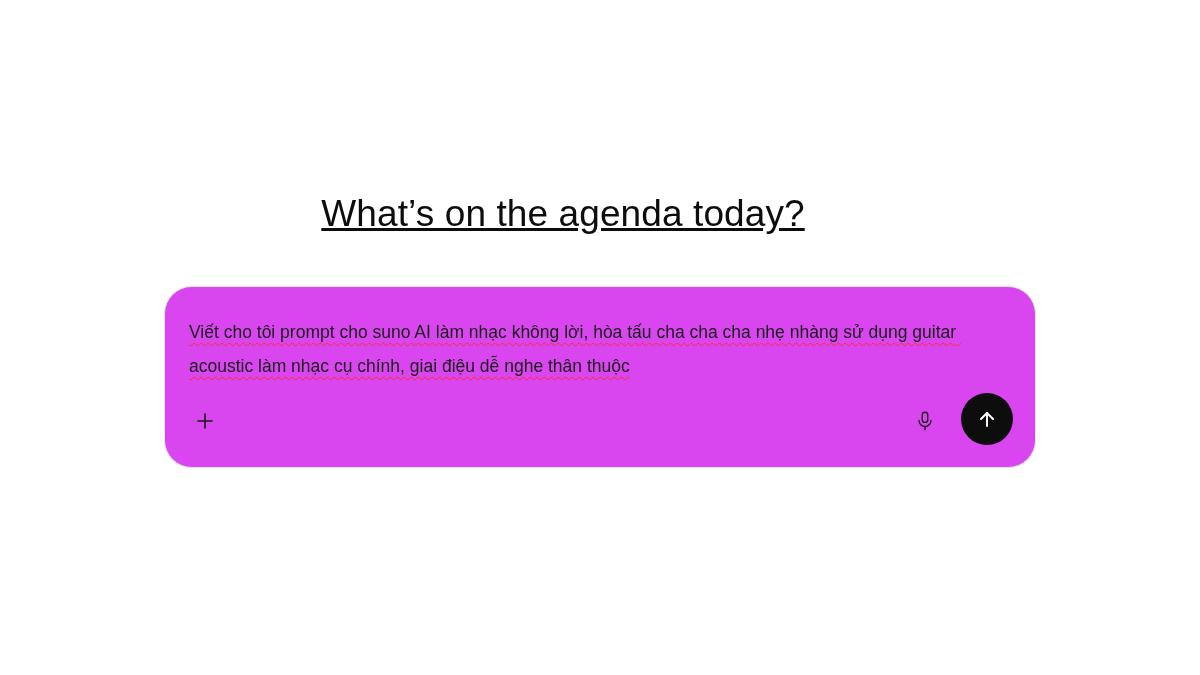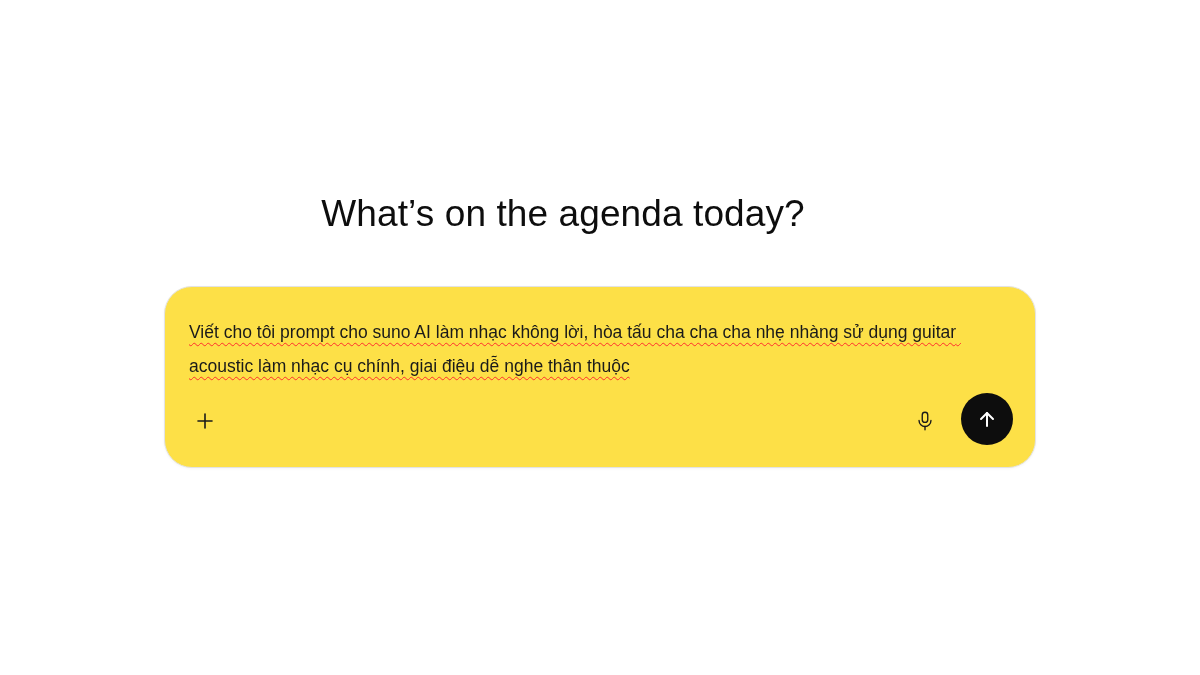--- a/index.html
+++ b/index.html
@@ -23,30 +23,31 @@
     position: absolute;
     top: 192px;
     left: 0;
     width: 1126px;
     text-align: center;
     font-size: 37px;
     font-weight: 400;
     color: #0d0d0d;
     letter-spacing: 0.1px;
     line-height: 1.2;
+    text-decoration: underline;
   }
 
   .composer {
     position: absolute;
     left: 164px;
     top: 286px;
     width: 872px;
     height: 182px;
     box-sizing: border-box;
-    background: #fde047;
+    background: #d946ef;
     border: 1px solid #e3e3e3;
     border-radius: 28px;
     box-shadow: 0 1px 3px rgba(0,0,0,0.04);
   }
 
   .composer-text {
     position: absolute;
     left: 24px;
     top: 28px;
     right: 40px;

